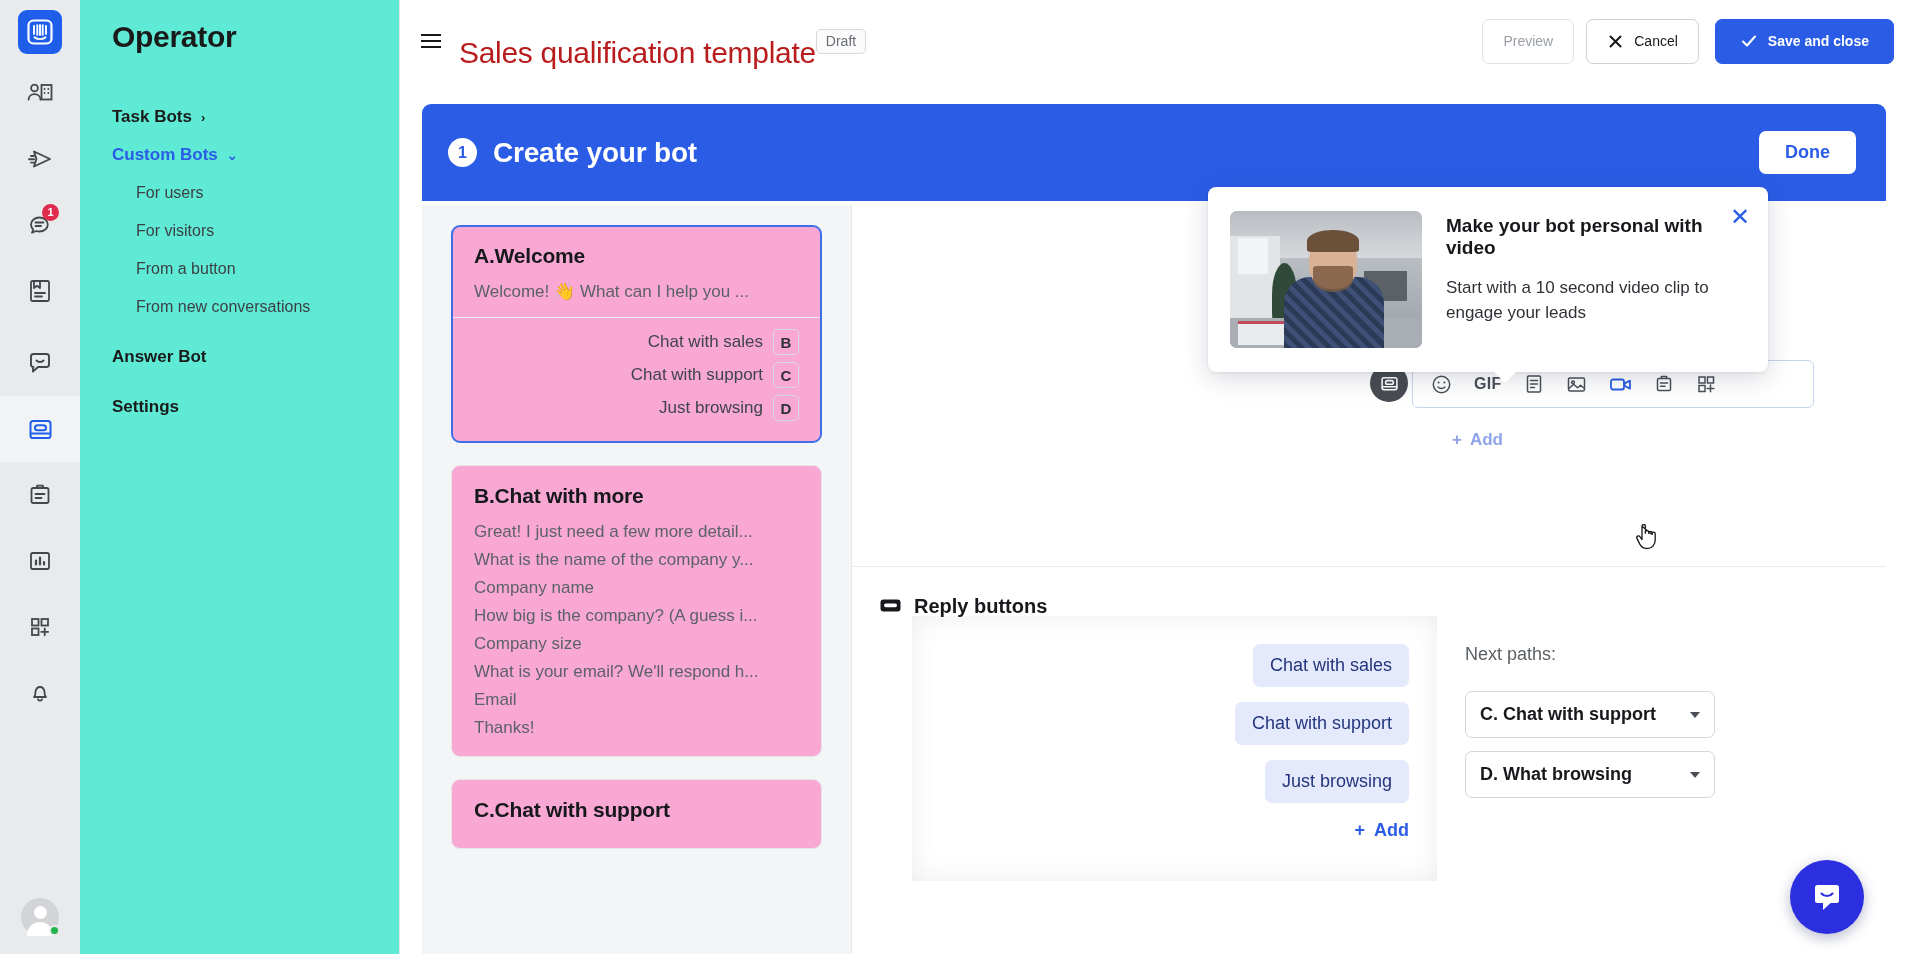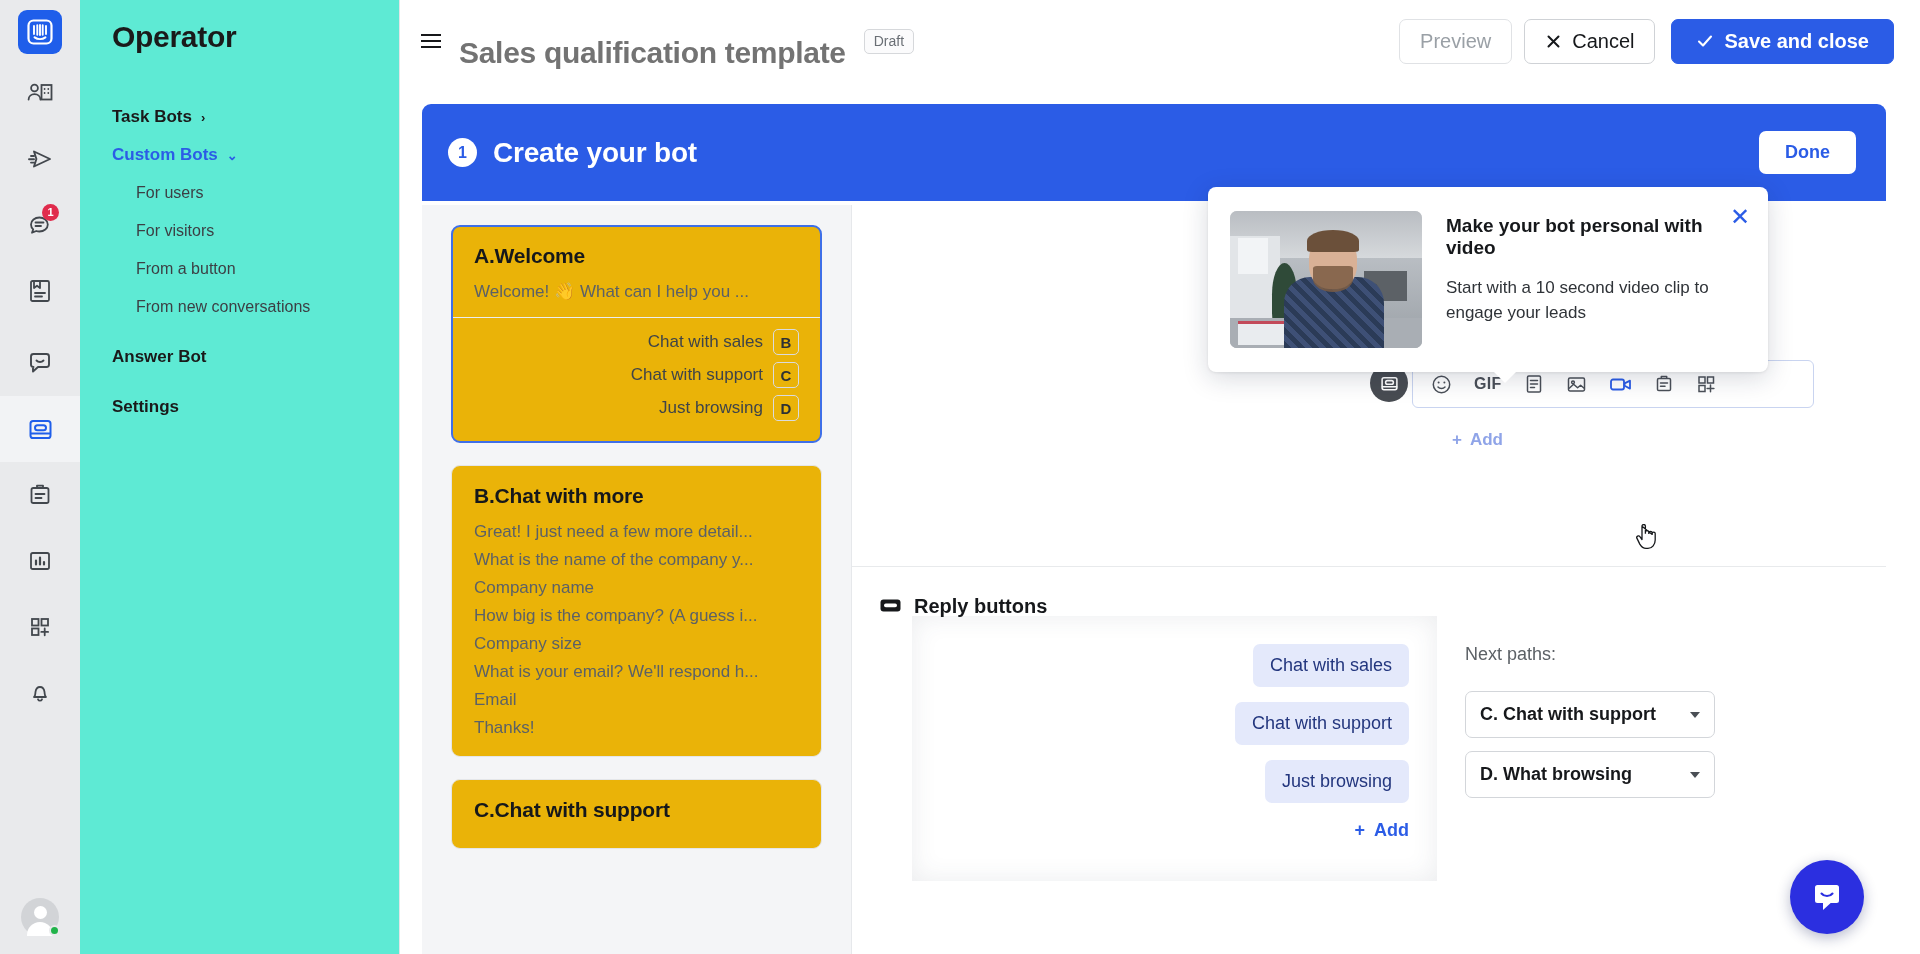--- a/index.html
+++ b/index.html
@@ -102,33 +102,32 @@
     padding: 0 26px 0 20px;
     background: #fff;
   }
   #hamburger {
     font-size: 26px; color: #1a1a1a; line-height: 1;
     margin-right: 18px; cursor: pointer;
     display: flex; flex-direction: column; gap: 4px;
   }
   #hamburger i { display:block; width: 20px; height: 2px; background:#17181a; }
   #doc-title {
-    font-size: 30px; font-weight: 700; color: #737373;
+    font-size: 30px; font-weight: 400; color: #b91c1c;
     letter-spacing: -0.3px;
     margin-top: 23px;
   }
   #status-badge {
-    margin-left: 18px;
     border: 1px solid #d6d8db; border-radius: 5px;
     font-size: 14px; color: #6a6f75;
     padding: 3px 9px 4px; background: #fbfbfc;
   }
   .topbar-spacer { flex: 1; }
   .btn {
-    height: 45px; border-radius: 7px; font-size: 20px;
+    height: 45px; border-radius: 7px; font-size: 14px;
     display: inline-flex; align-items: center; justify-content: center;
     cursor: pointer; font-weight: 400; padding: 0 20px;
     white-space: nowrap;
   }
   #btn-preview {
     border: 1px solid #e0e2e5; background: #fff; color: #9aa0a6;
     margin-right: 12px;
   }
   #btn-cancel {
     border: 1px solid #cfd2d6; background: #fff; color: #16181b;
@@ -169,21 +168,21 @@
     display: flex;
     background: #fff;
   }
   #cards-col {
     width: 430px; background: #f4f5f7;
     border-right: 1px solid #e6e8eb;
     padding: 20px 29px 0;
     overflow: hidden;
   }
   .path-card {
-    background: #eab308; border: 1px solid #e4e6e9; border-radius: 9px;
+    background: #f9a8d4; border: 1px solid #e4e6e9; border-radius: 9px;
     margin-bottom: 22px; padding: 18px 22px 14px;
   }
   .path-card.selected {
     border: 2px solid #3e6fe8; padding: 17px 21px 13px;
   }
   .card-title {
     font-size: 21px; font-weight: 600; color: #16181b;
     margin-bottom: 10px; letter-spacing: -0.2px;
   }
   .card-line {

